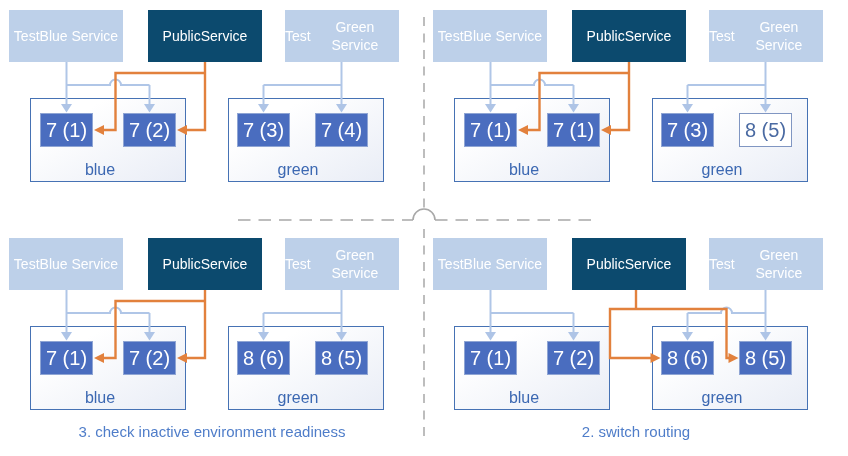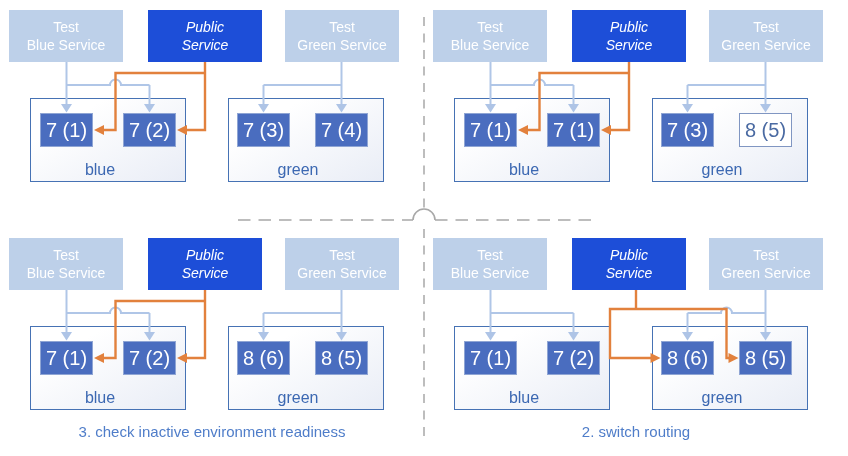--- a/index.html
+++ b/index.html
@@ -5,25 +5,25 @@
   html,body{margin:0;padding:0;}
   body{
     width:848px;height:456px;position:relative;overflow:hidden;
     background:#ffffff;font-family:"Liberation Sans",sans-serif;
   }
   .quad{position:absolute;width:424px;height:228px;}
   #q1{left:0;top:0} #q2{left:424px;top:0} #q3{left:0;top:228px} #q4{left:424px;top:228px}
 
   .svc{
     position:absolute;top:10px;width:114px;height:52px;
-    display:flex;flex-direction:column;justify-content:center;align-items:center;
+    display:flex;justify-content:center;align-items:center;
     color:#ffffff;font-size:14px;line-height:18px;text-align:center;
   }
   .svc.light{background:#bdd0e9;}
-  .svc.public{background:#1d4ed8;font-style:italic;}
+  .svc.public{background:#0c4a6e;}
   .svc.s1{left:9px} .svc.s2{left:148px} .svc.s3{left:285px}
 
   .env{
     position:absolute;top:98px;width:156px;height:84px;box-sizing:border-box;
     border:1px solid #4672b4;
     background:linear-gradient(150deg,#ffffff 25%,#e9edf6 100%);
   }
   .env.blue{left:30px} .env.green{left:228px}
   .env-label{
     position:absolute;left:0;right:16px;bottom:2px;text-align:center;

